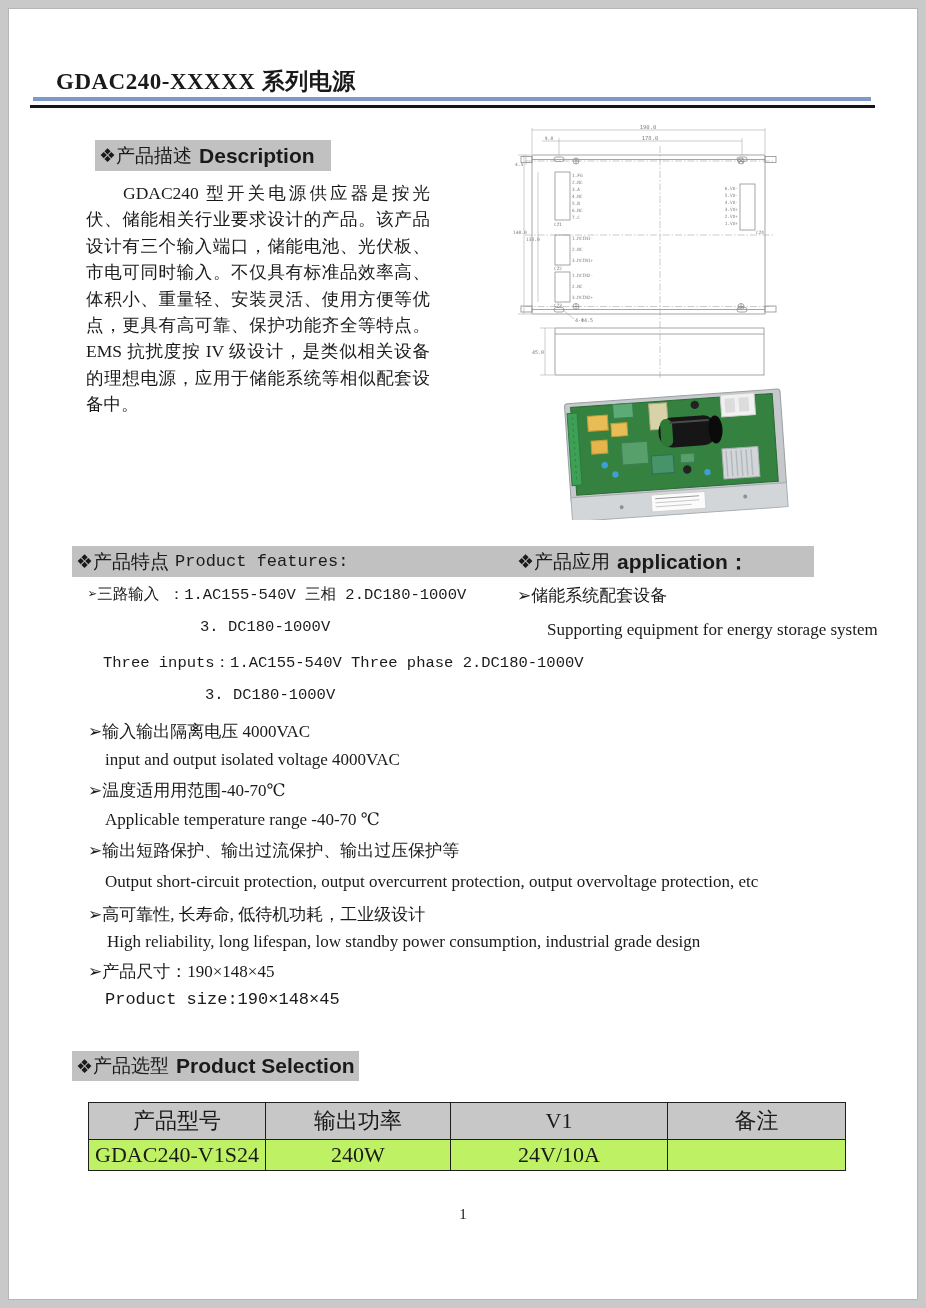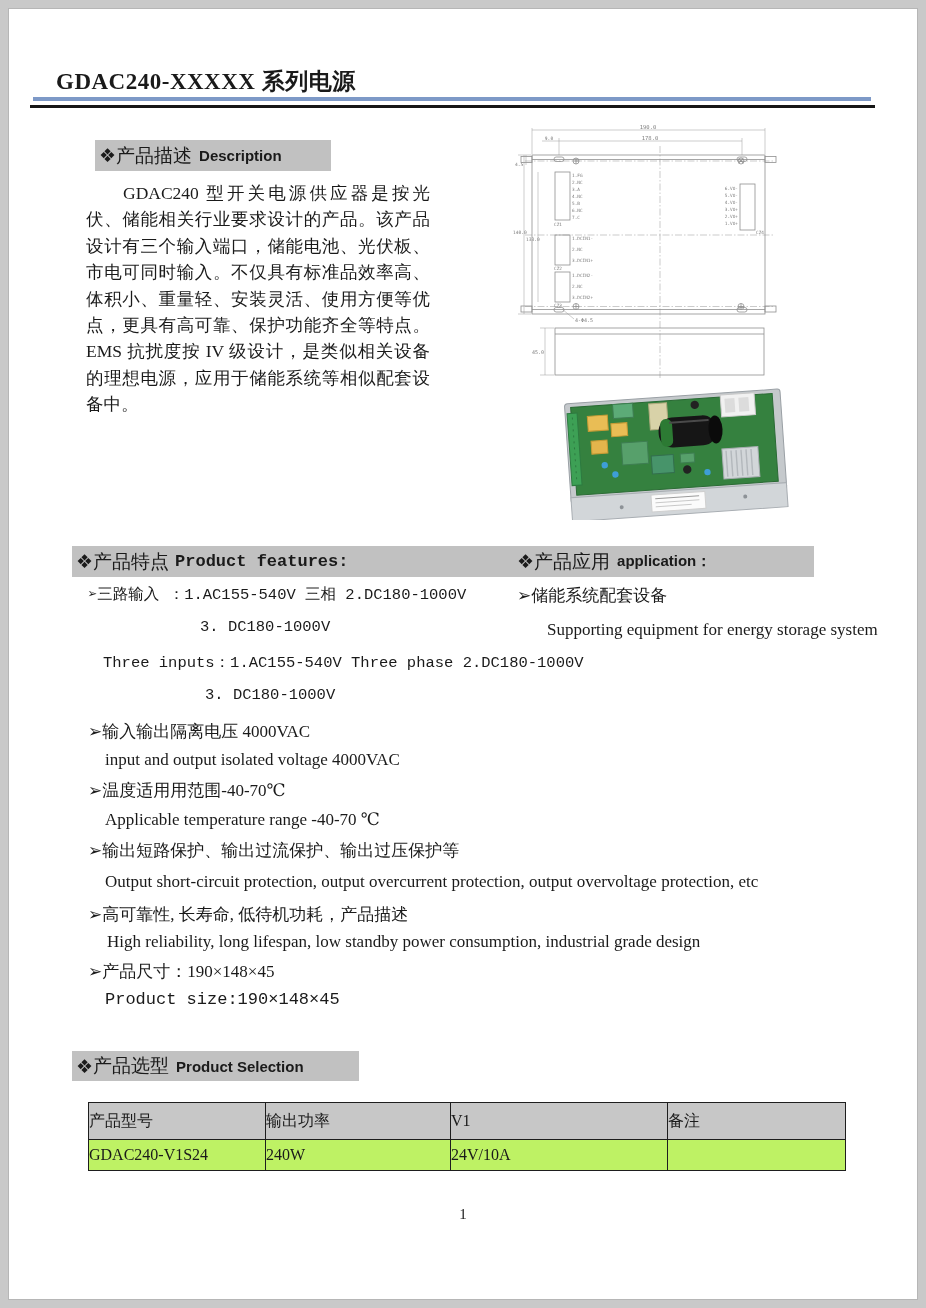--- a/index.html
+++ b/index.html
@@ -10,32 +10,32 @@
   .frame{position:absolute;inset:0;border:8px solid #c9c9c9;pointer-events:none;z-index:50;}
   .frame-inner{position:absolute;left:8px;top:8px;right:8px;bottom:8px;border:1px solid #b6b6b6;pointer-events:none;z-index:51;}
   
   .doc-title{left:56px;top:66px;font-size:23px;font-weight:700;letter-spacing:.5px;
              font-family:"Liberation Serif","DejaVu Serif",serif;}
   .rule-blue{left:33px;top:97px;width:838px;height:4px;background:#7d99c7;}
   .rule-black{left:30px;top:105px;width:845px;height:3px;background:#161616;}
   
   .gbar{background:#c1c1c1;display:flex;align-items:center;}
   .h-zh{font-size:19px;font-family:"Liberation Serif","DejaVu Serif",serif;}
-  .h-en{font-size:15px;font-weight:700;font-family:"Liberation Sans","DejaVu Sans",sans-serif;margin-left:7px;}
-  .h-en-mono{font-size:17px;font-weight:700;font-family:"Liberation Mono","DejaVu Sans Mono",monospace;margin-left:6px;}
+  .h-en{font-size:21px;font-weight:700;font-family:"Liberation Sans","DejaVu Sans",sans-serif;margin-left:7px;}
+  .h-en-mono{font-size:17px;font-weight:400;font-family:"Liberation Mono","DejaVu Sans Mono",monospace;margin-left:6px;}
   
   .desc-body{left:86px;top:180px;width:344px;font-size:17.5px;line-height:26.4px;
              text-align:justify;text-indent:37px;}
   
   .f-line{position:absolute;font-size:17px;white-space:nowrap;}
   .f-mono{font-family:"Liberation Mono","DejaVu Sans Mono",monospace;font-size:15.5px;}
   .f-serif{font-family:"Liberation Serif","DejaVu Serif",serif;}
   
   table.sel{border-collapse:collapse;width:757px;table-layout:fixed;
-            font-size:16px;text-align:left;}
+            font-size:22px;text-align:center;}
   table.sel th,table.sel td{border:1.6px solid #1e1e1e;font-weight:400;padding:0;}
   table.sel th{background:#c7c7c7;height:36px;}
   table.sel td{height:30px;background:#bef264;}
   .pageno{left:0;top:1206px;width:926px;text-align:center;font-size:15px;}
   
   svg text{font-family:"DejaVu Sans Mono","Liberation Mono",monospace;fill:#7e7e7e;}
 </style>
 </head>
 <body>
 
@@ -228,21 +228,21 @@
 <div class="f-line f-mono" style="left:88px;top:584px;text-align:center;">➢三路输入 ：1.AC155-540V 三相 2.DC180-1000V</div>
 <div class="f-line f-mono" style="left:200px;top:618px;">3. DC180-1000V</div>
 <div class="f-line f-mono" style="left:103px;top:652px;">Three inputs：1.AC155-540V Three phase 2.DC180-1000V</div>
 <div class="f-line f-mono" style="left:205px;top:686px;">3. DC180-1000V</div>
 <div class="f-line f-serif" style="left:88px;top:720px;">➢输入输出隔离电压 4000VAC</div>
 <div class="f-line f-serif" style="left:105px;top:750px;">input and output isolated voltage 4000VAC</div>
 <div class="f-line f-serif" style="left:88px;top:779px;">➢温度适用用范围-40-70℃</div>
 <div class="f-line f-serif" style="left:105px;top:809px;">Applicable temperature range -40-70 ℃</div>
 <div class="f-line f-serif" style="left:88px;top:839px;">➢输出短路保护、输出过流保护、输出过压保护等</div>
 <div class="f-line f-serif" style="left:105px;top:872px;">Output short-circuit protection, output overcurrent protection, output overvoltage protection, etc</div>
-<div class="f-line f-serif" style="left:88px;top:903px;">➢高可靠性, 长寿命, 低待机功耗，产品描述</div>
+<div class="f-line f-serif" style="left:88px;top:903px;">➢高可靠性, 长寿命, 低待机功耗，工业级设计</div>
 <div class="f-line f-serif" style="left:107px;top:932px;">High reliability, long lifespan, low standby power consumption, industrial grade design</div>
 <div class="f-line f-serif" style="left:88px;top:960px;text-align:center;">➢产品尺寸：190×148×45</div>
 <div class="f-line f-serif" style="left:105px;top:990px;font-family:Liberation Mono, monospace;">Product size:190×148×45</div>
 
 <div class="f-line f-serif" style="left:517px;top:584px;">➢储能系统配套设备</div>
 <div class="f-line f-serif" style="left:547px;top:620px;">Supporting equipment for energy storage system</div>
 
 <div class="abs gbar" style="left:72px;top:1051px;width:283px;height:30px;padding-left:4px;">
   <span class="h-zh">❖</span>
   <span class="h-zh">产品选型</span>

